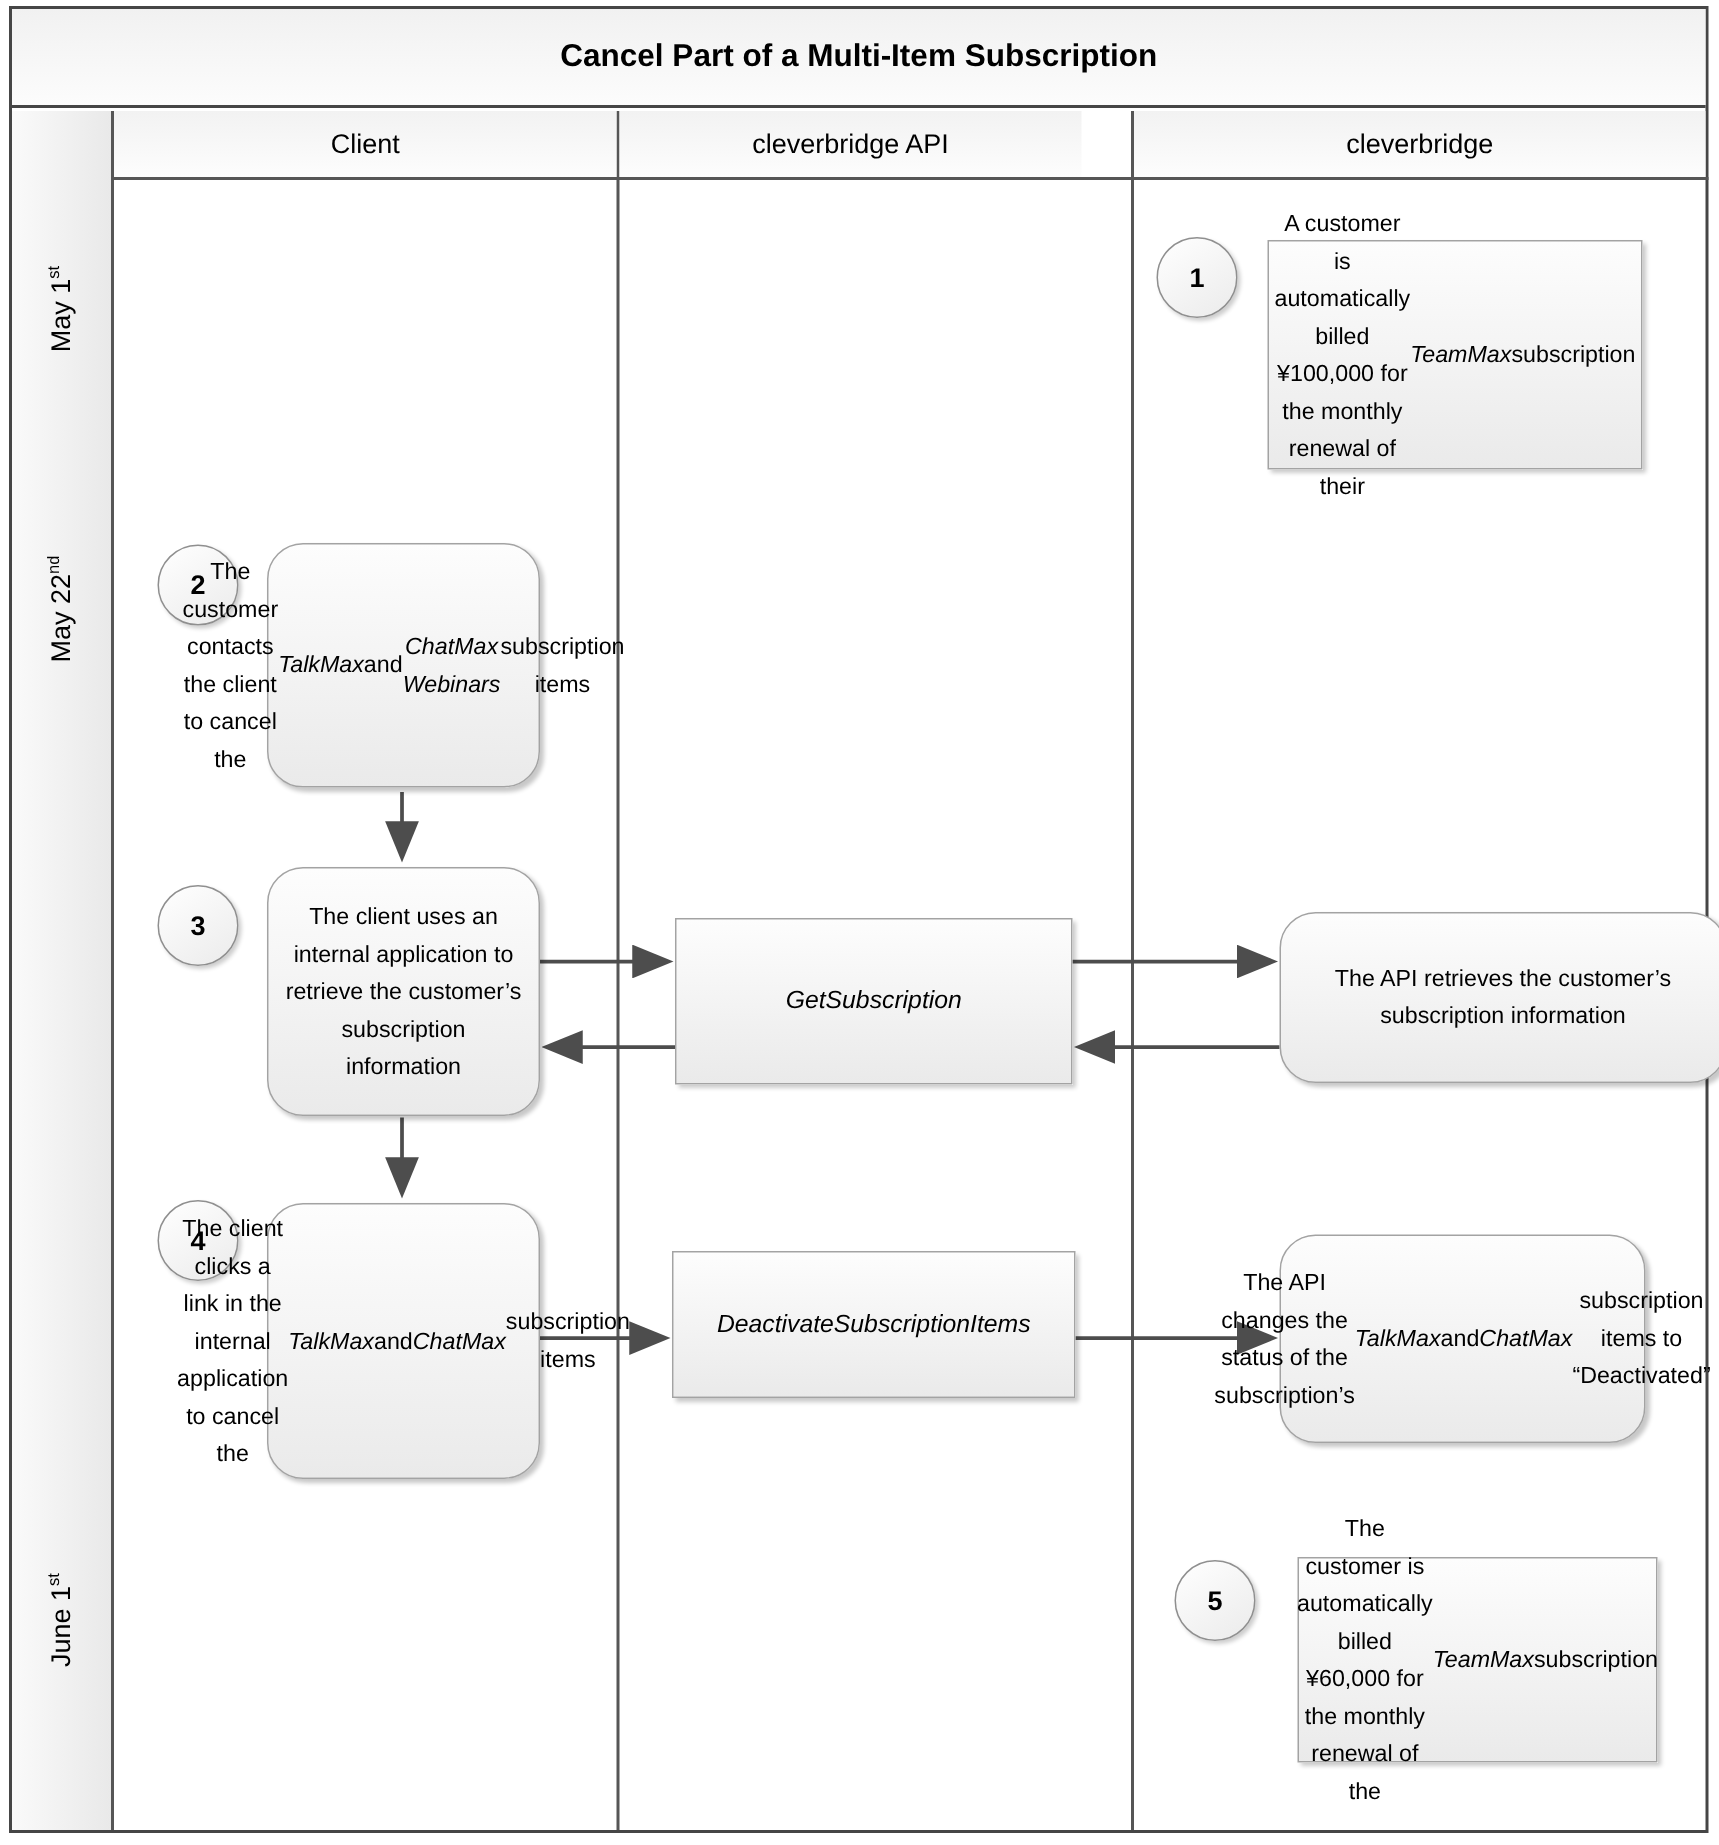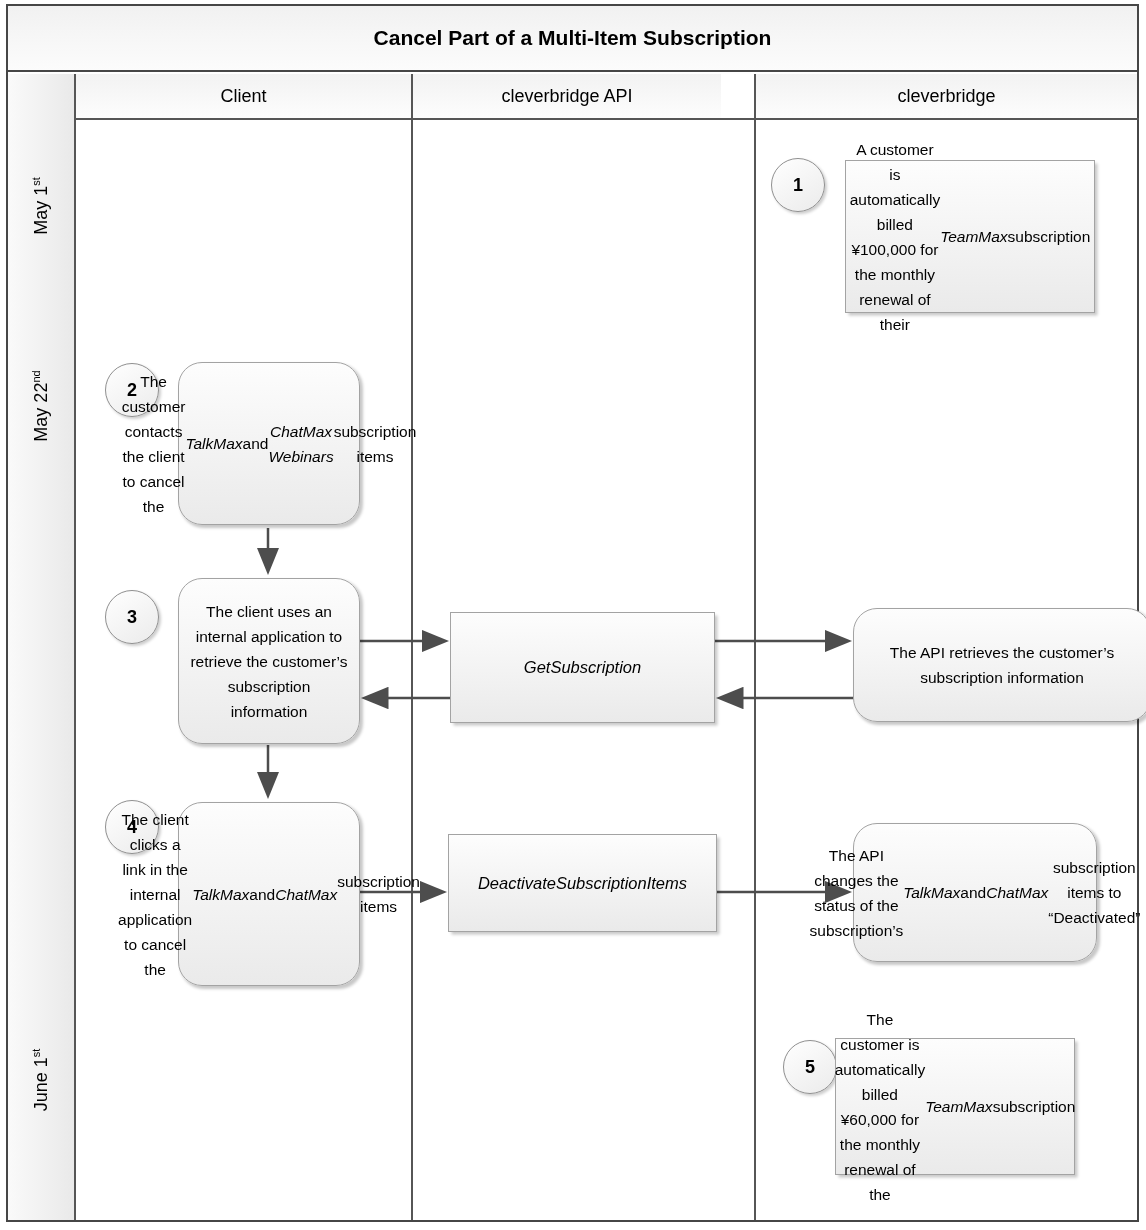--- a/index.html
+++ b/index.html
@@ -159,19 +159,19 @@
   </div>
 
   <div class="node rounded" style="left:853px;top:823px;width:244px;height:139px;padding:6px 16px">
       <span>The API changes the status of the subscription’s </span>
       <i>TalkMax</i>
       <span> and </span>
       <i>ChatMax</i>
       <span> subscription items to “Deactivated”</span>
     </div>
 
-  <div class="node" style="left:835px;top:1038px;width:240px;height:137px">
+  <div class="node" style="left:865px;top:1038px;width:240px;height:137px">
       <span>The customer is automatically billed ¥60,000 for the monthly renewal of the </span>
       <i>TeamMax</i>
       <span> subscription</span>
     </div>
 
 </div>
 
 </body></html>

